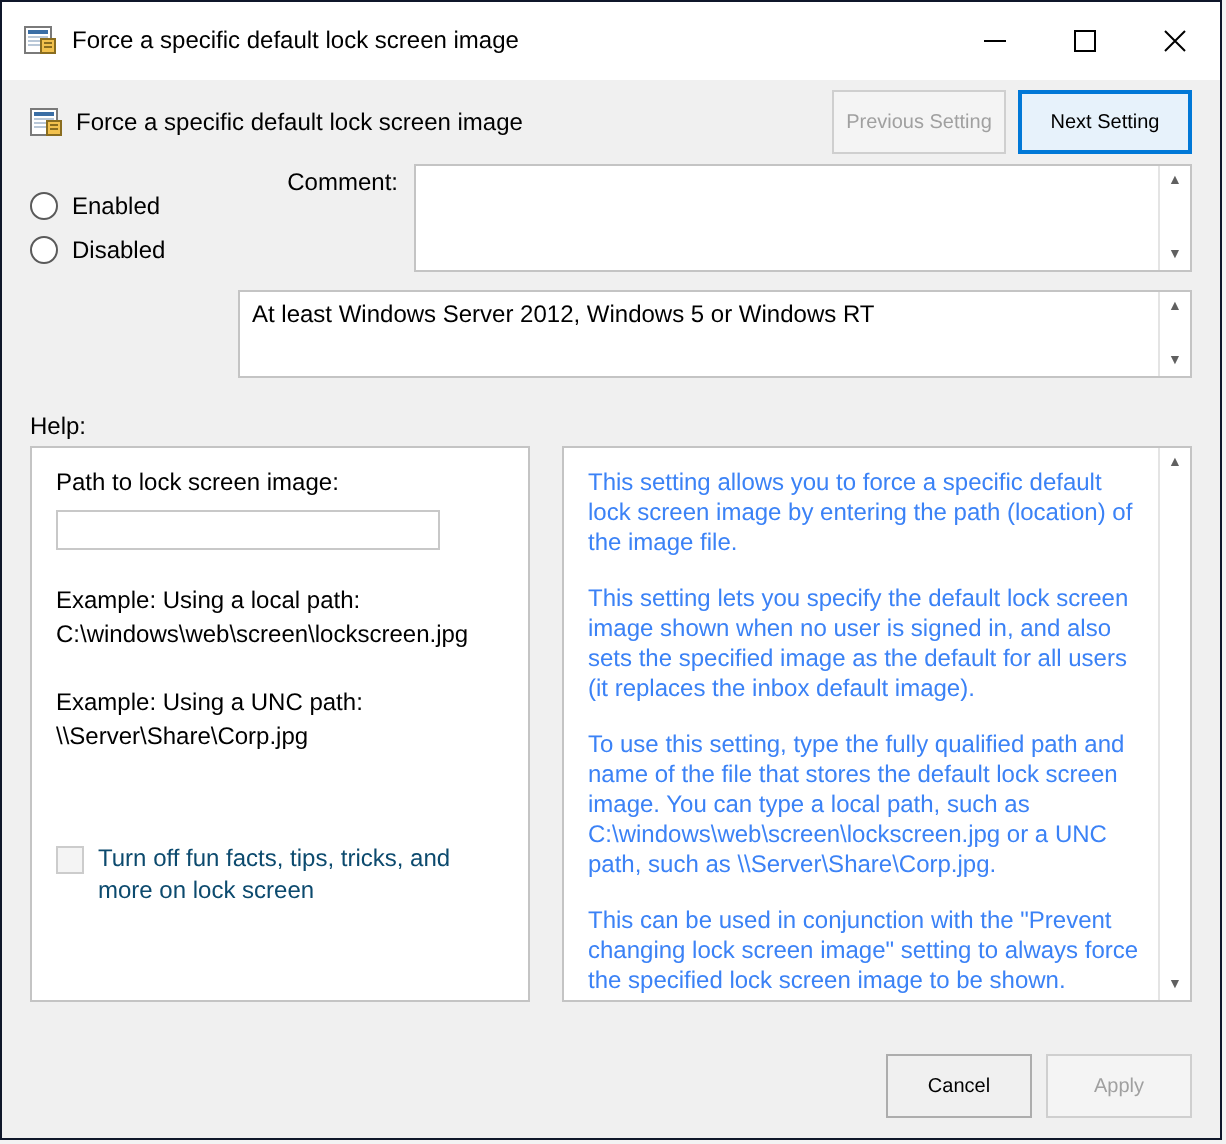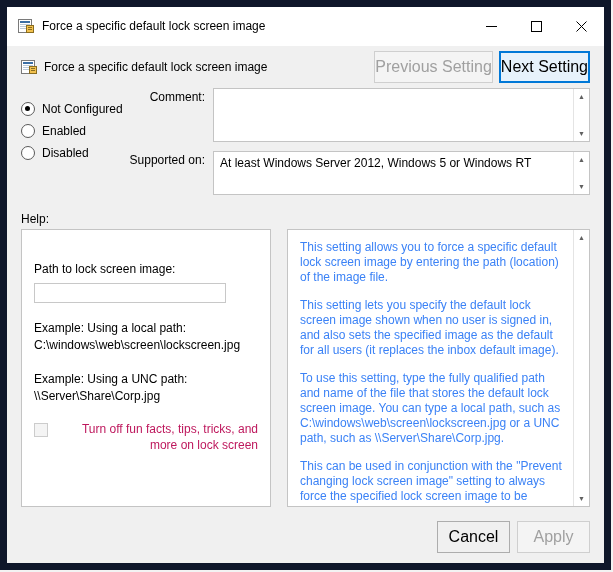--- a/index.html
+++ b/index.html
@@ -8,21 +8,21 @@
     background: #f3f3f3;
   }
   body {
     font-family: "Liberation Sans", sans-serif;
   }
   .window {
     position: relative;
     width: 611px;
     height: 570px;
     background: #f0f0f0;
-    border: 7px solid #0f172a;
+    border: 1px solid #0f172a;
     box-sizing: border-box;
     overflow: hidden;
   }
   
   .titlebar {
     height: 38px;
     display: flex;
     align-items: center;
     background: #ffffff;
     border-bottom: 1px solid #ffffff;
@@ -78,21 +78,21 @@
   }
   .header-title {
     font-size: 12px;
     color: #000;
     flex: 1 1 auto;
     white-space: nowrap;
     overflow: hidden;
   }
   .btn {
     font-family: "Liberation Sans", sans-serif;
-    font-size: 16px;
+    font-size: 10px;
     background: #f0f0f0;
     border: 1px solid #adadad;
     padding: 0;
     height: 32px;
     min-width: 87px;
     color: #000;
     box-sizing: border-box;
   }
   .btn.disabled {
     color: #a0a0a0;
@@ -219,46 +219,44 @@
     position: relative;
     overflow: hidden;
   }
   .panel-options { width: 250px; flex: 0 0 auto; padding: 10px 12px; }
   .panel-help { flex: 1 1 auto; padding: 10px 22px 10px 12px; }
 
   .opt-label {
     font-size: 12px;
     color: #000;
     margin-bottom: 7px;
-    margin-top: 22px;
   }
   .opt-input {
     width: 192px;
     height: 20px;
     border: 1px solid #c8c8c8;
     background: #fff;
     box-sizing: border-box;
     font-family: "Liberation Sans", sans-serif;
     font-size: 12px;
     padding: 1px 3px;
     color: #000;
   }
   .opt-example {
     font-size: 12px;
     color: #000;
     margin-top: 17px;
     line-height: 17px;
   }
   .checkbox-row {
     display: flex;
-    margin-top: 16px;
-    font-size: 12px;
-    color: #be185d;
+    margin-top: 44px;
+    font-size: 12px;
+    color: #0c4a6e;
     line-height: 16px;
-    text-align: right;
   }
   .checkbox {
     width: 12px;
     height: 12px;
     border: 1px solid #cccccc;
     background: #f4f4f4;
     margin-right: 7px;
     margin-top: 2px;
     flex: 0 0 auto;
   }
@@ -334,24 +332,20 @@
       </svg>
     </div>
     <div class="header-title">Force a specific default lock screen image</div>
     <button class="btn disabled">Previous Setting</button>
     <button class="btn focus">Next Setting</button>
   </div>
 
   <div class="state-area">
     <div class="radios">
       <div class="radio-row">
-        <span class="radio checked"></span>
-        <span>Not Configured</span>
-      </div>
-      <div class="radio-row">
         <span class="radio"></span>
         <span>Enabled</span>
       </div>
       <div class="radio-row">
         <span class="radio"></span>
         <span>Disabled</span>
       </div>
     </div>
 
     <div class="fields">
@@ -359,21 +353,20 @@
         <div class="field-label">Comment:</div>
         <div class="textbox comment-box">
           <div class="inner"></div>
           <div class="scroll-v">
             <div class="arrow-btn">▲</div>
             <div class="arrow-btn">▼</div>
           </div>
         </div>
       </div>
       <div class="field-row">
-        <div class="field-label">Supported on:</div>
         <div class="textbox supported-box">
           <div class="inner">At least Windows Server 2012, Windows 5 or Windows RT</div>
           <div class="scroll-v">
             <div class="arrow-btn">▲</div>
             <div class="arrow-btn">▼</div>
           </div>
         </div>
       </div>
     </div>
   </div>

